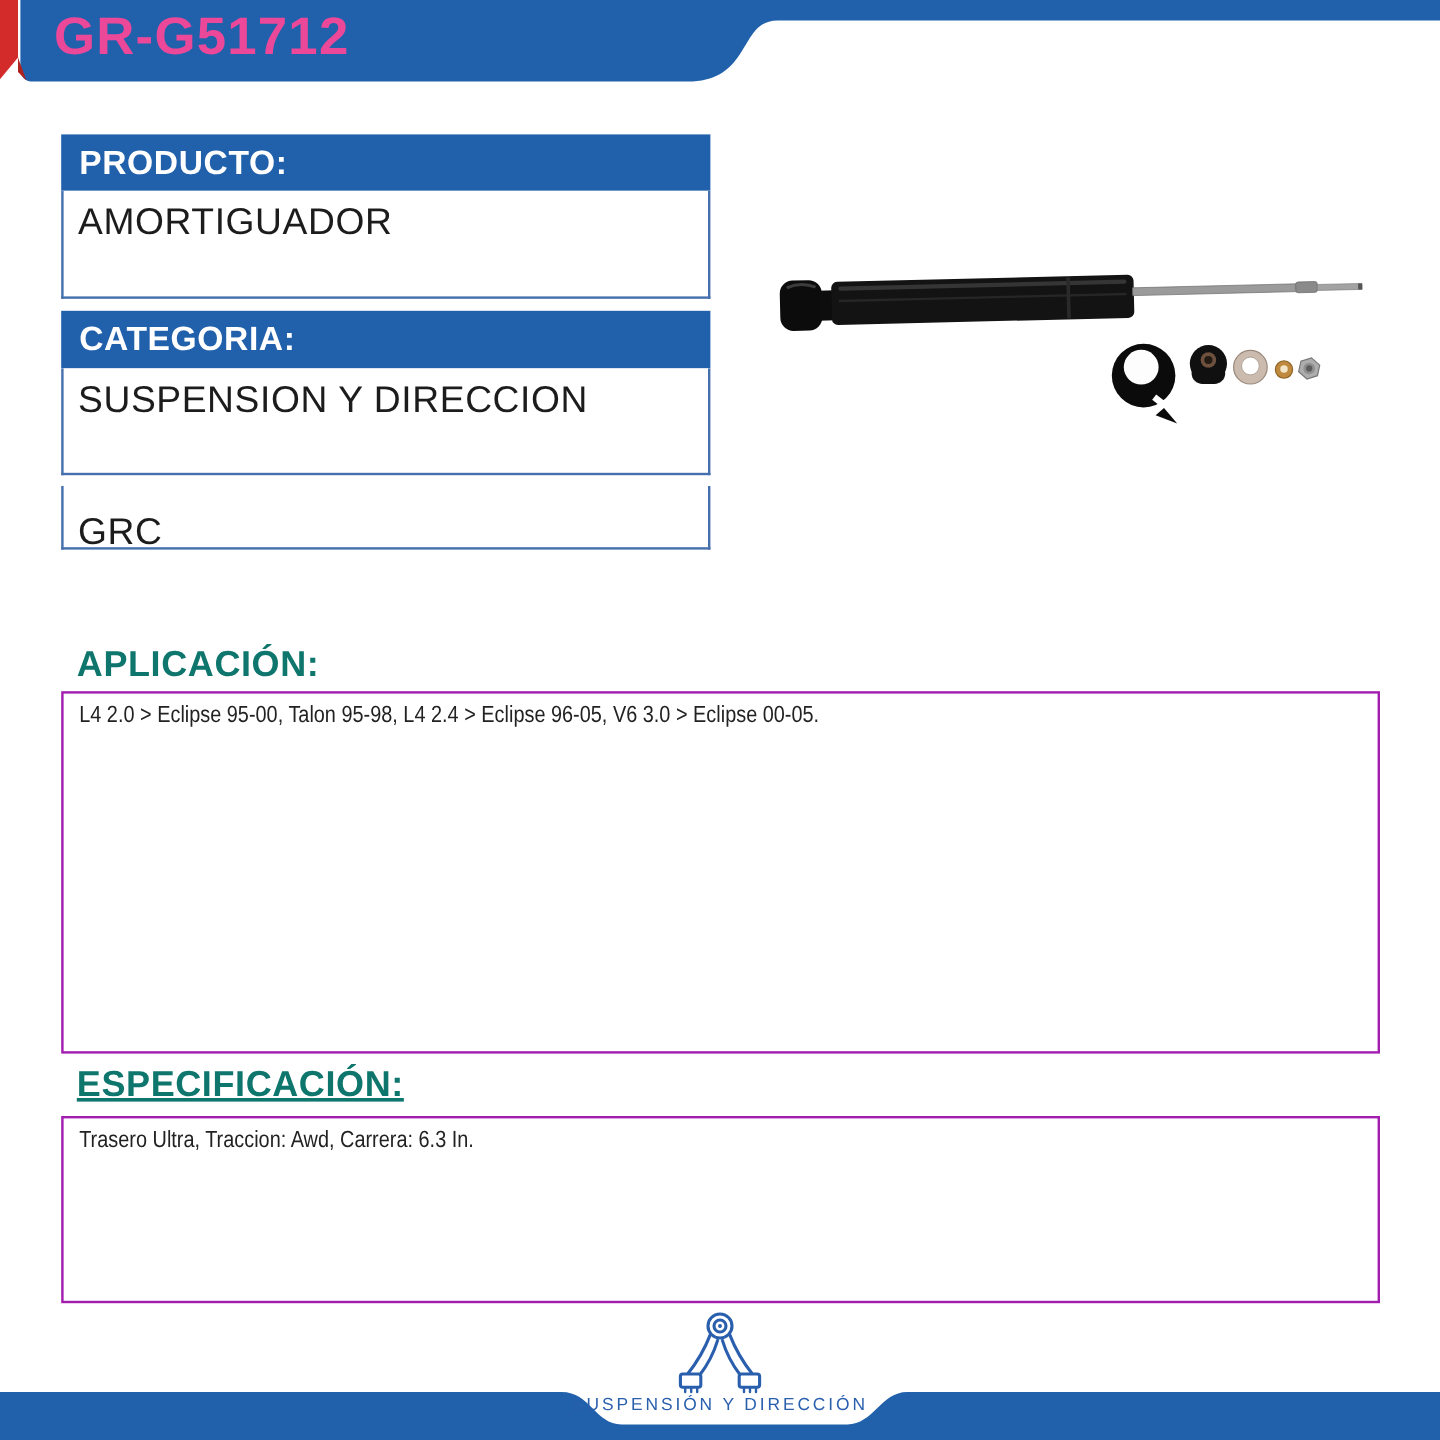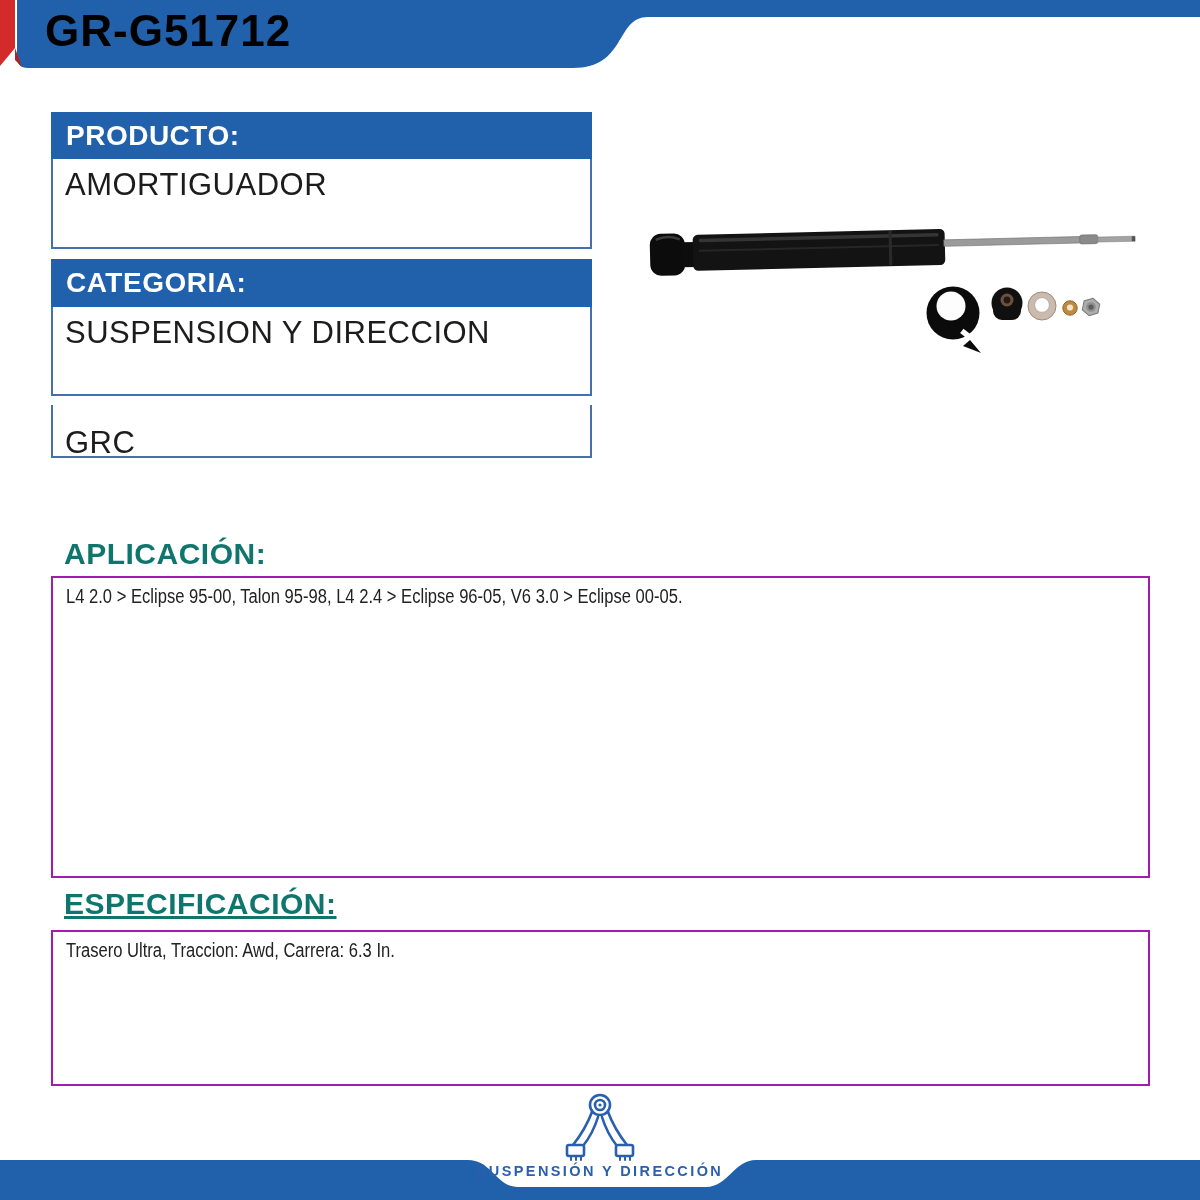--- a/index.html
+++ b/index.html
@@ -3,21 +3,21 @@
 <meta charset="utf-8">
 <style>
   html,body{margin:0;padding:0;background:#ffffff;}
   .page{
     position:relative;width:1200px;height:1200px;background:#fff;overflow:hidden;
     font-family:"Liberation Sans",sans-serif;
   }
   
   .header-svg{position:absolute;top:0;left:0;}
   .part-number{
-    position:absolute;top:6px;left:45px;color:#000000;
+    position:absolute;top:6px;left:45px;color:#ec4899;
     font-size:44px;font-weight:bold;letter-spacing:1px;
   }
   
   .ibox{position:absolute;left:51px;width:541px;}
   .ibox-h{
     background:#2161ac;color:#fff;font-weight:bold;font-size:28px;
     letter-spacing:.5px;display:flex;align-items:center;padding-left:15px;
     box-sizing:border-box;
   }
   .ibox-b{
@@ -45,21 +45,21 @@
   .panel.spec{top:930px;height:156px;}
   .panel-text{
     margin:7px 0 0 13px;font-size:19.5px;color:#222;white-space:nowrap;
     display:inline-block;transform:scaleX(0.85);transform-origin:left top;
   }
   
   .footer-svg{position:absolute;left:0;top:1158px;}
   .logo-svg{position:absolute;left:540px;top:1088px;}
   .tagline{
     position:absolute;top:1163px;left:0;width:1200px;text-align:center;
-    color:#2a5fae;font-size:14.5px;font-weight:700;letter-spacing:2.4px;
+    color:#2a5fae;font-size:14.5px;font-weight:400;letter-spacing:2.4px;
   }
 </style>
 </head>
 <body>
 
 <div class="page">
 
   <svg class="header-svg" width="1200" height="80" viewBox="0 0 1200 80">
     <path d="M17,0 H1200 V17 H648 C615,17 627,68 573,68 H28 C20,68 17,64 17,56 Z" fill="#2161ac"></path>
     <polygon points="0,0 15,0 15,48 0,66" fill="#d22b29"></polygon>

